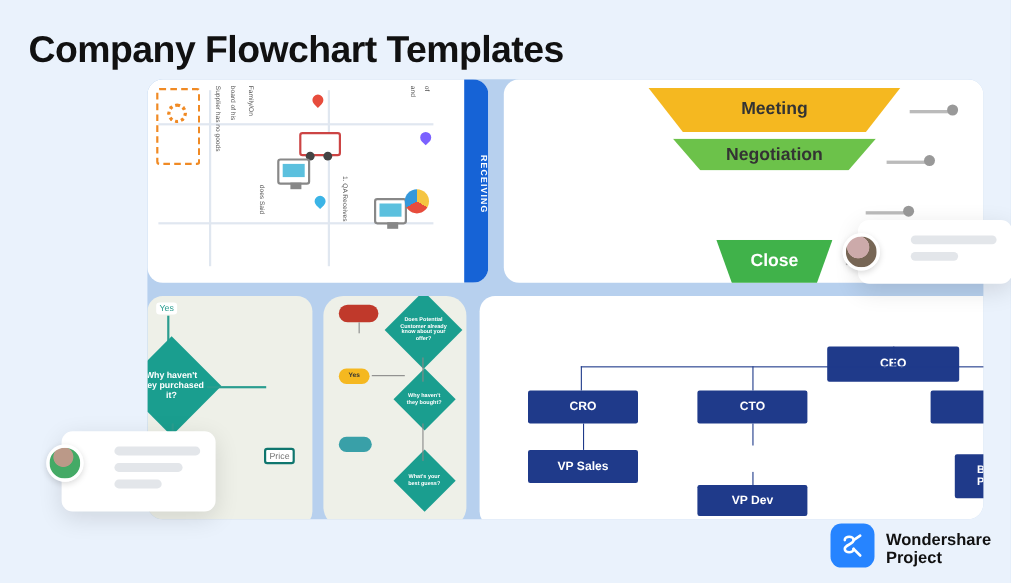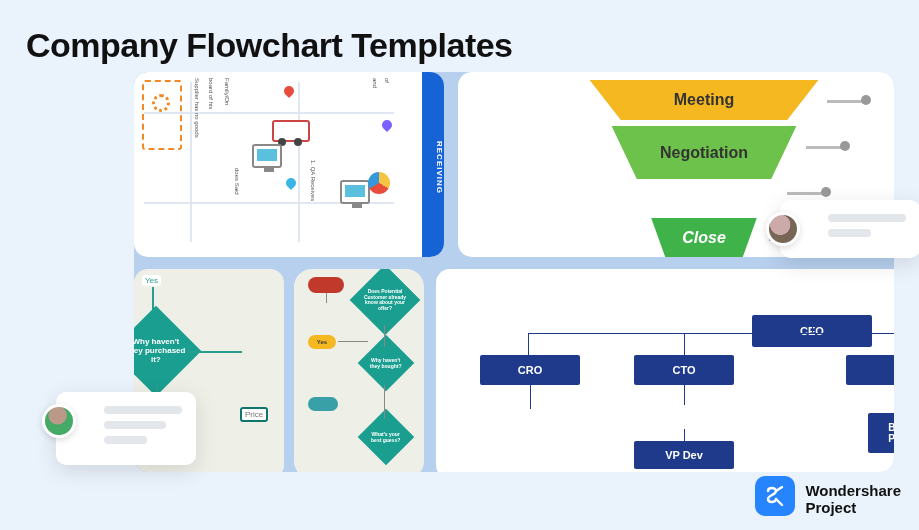--- a/index.html
+++ b/index.html
@@ -126,28 +126,28 @@
     </div>
   </div>
 
   <div class="card c2">
     <div id="funnel-host" style="position: absolute; inset: 0px; margin-left: 32px;">
         <div class="funnel-row" style="top: 8px; width: 260px; height: 40px;">
           <div class="shape" style="background: rgb(245, 184, 32);">Meeting</div>
         </div>
         <div class="stem" style="left: 336.6px; top: 28px; width: 36px;"></div>
         <div class="knob" style="left: 370.6px; top: 23px;"></div>
-        <div class="funnel-row" style="top: 54px; width: 210px; height: 53px; text-align: right;">
+        <div class="funnel-row" style="top: 54px; width: 210px; height: 29px; text-align: right;">
           <div class="shape" style="background: rgb(108, 194, 74);">Negotiation</div>
         </div>
         <div class="stem" style="left: 316.1px; top: 74px; width: 36px;"></div>
         <div class="knob" style="left: 350.1px; top: 69px;"></div>
         <div class="stem" style="left: 297.24px; top: 120px; width: 36px;"></div>
         <div class="knob" style="left: 331.24px; top: 115px;"></div>
-        <div class="funnel-row close" style="top: 146px; width: 120px; height: 40px; font-style: italic;">
+        <div class="funnel-row close" style="top: 146px; width: 120px; height: 40px;">
           <div class="shape" style="background: rgb(64, 178, 74);">Close</div>
         </div>
         <div class="stem" style="left: 279.2px; top: 166px; width: 36px;"></div>
         <div class="knob" style="left: 313.2px; top: 161px;"></div>
       </div>
   </div>
 
   <div class="card c3">
     <div class="lbl" style="left:8px;top:6px;">Yes</div>
     <div class="line" style="left:18px;top:18px;width:2px;height:36px;"></div>
@@ -183,20 +183,21 @@
     <div class="org-box" style="left:316px;top:14px;width:120px;height:32px;margin-top:32px;">CEO</div>
     <div class="oline" style="left:376px;top:46px;width:1px;height:18px;"></div>
     <div class="oline" style="left:92px;top:64px;width:410px;height:1px;"></div>
     <div class="oline" style="left:92px;top:64px;width:1px;height:22px;"></div>
     <div class="oline" style="left:248px;top:64px;width:1px;height:22px;"></div>
 
     <div class="org-box" style="left:44px;top:86px;width:100px;height:30px;">CRO</div>
     <div class="org-box" style="left:198px;top:86px;width:100px;height:30px;">CTO</div>
 
     <div class="oline" style="left:94px;top:116px;width:1px;height:24px;"></div>
+    <div class="org-box" style="left:44px;top:140px;width:100px;height:30px;">VP Sales</div>
 
     <div class="oline" style="left:248px;top:116px;width:1px;height:20px;"></div>
     <div class="oline" style="left:248px;top:160px;width:1px;height:12px;"></div>
     <div class="org-box" style="left:198px;top:172px;width:100px;height:28px;">VP Dev</div>
 
     <div class="org-box" style="left:432px;top:144px;width:60px;height:40px;font-size:10px;white-space:pre-line;">Bu
 Perf</div>
     <div class="org-box" style="left:410px;top:86px;width:100px;height:30px;"></div>
   </div>
 

